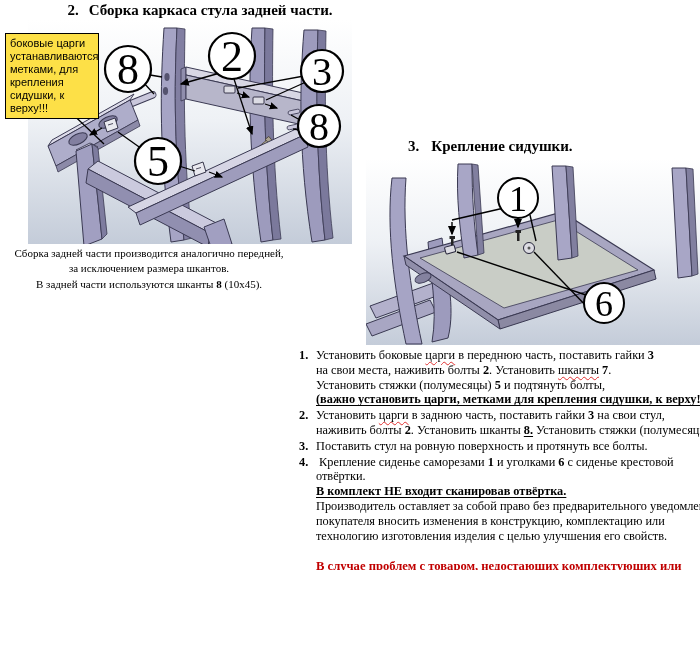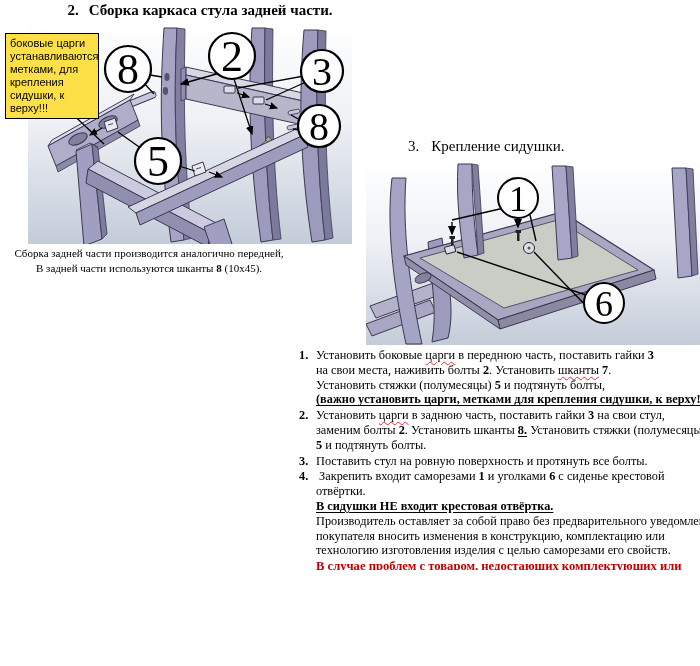--- a/index.html
+++ b/index.html
@@ -1,21 +1,21 @@
 <!DOCTYPE html>
 <html><head>
 <meta charset="utf-8">
 <style>
   html,body{margin:0;padding:0;background:#fff;}
   .page{position:relative;width:700px;height:570px;background:#ffffff;overflow:hidden;
         font-family:"Liberation Serif",serif;color:#000;}
   .abs{position:absolute;}
   .title2{left:20px;top:2px;width:360px;text-align:center;font-size:15px;font-weight:bold;}
   .title2 .numgap{margin-right:10px;}
-  .title3{left:408px;top:138px;font-size:15px;font-weight:normal;}
+  .title3{left:408px;top:138px;font-size:15px;font-weight:bold;}
   .title3 .numgap{margin-right:12px;}
   .callout{left:5px;top:33px;width:84px;border:1.5px solid #000;background:#fde047;
            font-family:"Liberation Sans",sans-serif;font-size:11px;line-height:13px;
            padding:3px 4px;}
   .caption{left:0px;top:246px;width:298px;text-align:center;font-size:11px;line-height:15.4px;}
   .steps{left:293px;top:347px;width:407px;font-size:12.3px;line-height:14.8px;}
   .step{display:flex;margin-top:1px;}
   .step-num{flex:none;width:17px;margin-left:6px;font-weight:bold;}
   .step-lines{flex:1;min-width:0;}
   .tline{white-space:pre;}
@@ -161,20 +161,21 @@
     <text class="cnum" x="204" y="51" font-size="44" text-anchor="middle">2</text>
     <text class="cnum" x="294" y="65" font-size="40" text-anchor="middle">3</text>
     <text class="cnum" x="291" y="120" font-size="40" text-anchor="middle">8</text>
     <text class="cnum" x="130" y="156" font-size="44" text-anchor="middle">5</text>
   </svg>
 
   <div class="abs callout">боковые царги устанавливаются метками, для крепления сидушки, к верху!!!</div>
 
   <div class="abs caption" id="caption">
       <div class="tline"><span>Сборка задней части производится аналогично передней,</span></div>
+      <div class="tline"><span>за исключением размера шкантов.</span></div>
       <div class="tline"><span>В задней части используются шканты </span><span class="b">8</span><span> (10x45).</span></div>
     </div>
 
   <div class="abs title3">
     <span class="numgap">3.</span><span>Крепление сидушки.</span>
   </div>
 
   <svg class="abs" style="left:366px;top:158px" width="334" height="187" viewBox="0 0 334 187">
     <defs>
       <linearGradient id="bgG2" x1="0" y1="0" x2="0" y2="1">
@@ -254,39 +255,38 @@
           <div class="tline"><span>Установить боковые </span><span class="sp">царги</span><span> в переднюю часть, поставить гайки </span><span class="b">3</span></div>
           <div class="tline"><span>на свои места, наживить болты </span><span class="b">2</span><span>. Установить </span><span class="sp">шканты</span><span> </span><span class="b">7</span><span>.</span></div>
           <div class="tline"><span>Установить стяжки (полумесяцы) </span><span class="b">5</span><span> и подтянуть болты,</span></div>
           <div class="tline"><span class="b u">(важно установить царги, метками для крепления сидушки, к верху!)</span></div>
         </div>
       </div>
       <div class="step">
         <span class="step-num">2.</span>
         <div class="step-lines">
           <div class="tline"><span>Установить </span><span class="sp">царги</span><span> в заднюю часть, поставить гайки </span><span class="b">3</span><span> на свои стул,</span></div>
-          <div class="tline"><span>заменим болты </span><span class="b">2</span><span>. Установить шканты </span><span class="b u">8.</span><span> Установить стяжки (полумесяцы)</span></div>
-          <div class="tline"><span class="b">5</span><span> и подтянуть болты.</span></div>
+          <div class="tline"><span>наживить болты </span><span class="b">2</span><span>. Установить шканты </span><span class="b u">8.</span><span> Установить стяжки (полумесяцы)</span></div>
         </div>
       </div>
       <div class="step">
         <span class="step-num">3.</span>
         <div class="step-lines">
           <div class="tline"><span>Поставить стул на ровную поверхность и протянуть все болты.</span></div>
         </div>
       </div>
       <div class="step">
         <span class="step-num">4.</span>
         <div class="step-lines">
-          <div class="tline"><span> Закрепить входит саморезами </span><span class="b">1</span><span> и уголками </span><span class="b">6</span><span> с сиденье крестовой</span></div>
+          <div class="tline"><span> Крепление сиденье саморезами </span><span class="b">1</span><span> и уголками </span><span class="b">6</span><span> с сиденье крестовой</span></div>
           <div class="tline"><span>отвёртки.</span></div>
-          <div class="tline"><span class="b u">В сидушки НЕ входит крестовая отвёртка.</span></div>
+          <div class="tline"><span class="b u">В комплект НЕ входит сканировав отвёртка.</span></div>
           <div class="tline"><span>Производитель оставляет за собой право без предварительного уведомления</span></div>
           <div class="tline"><span>покупателя вносить изменения в конструкцию, комплектацию или</span></div>
-          <div class="tline"><span>технологию изготовления изделия с целью саморезами его свойств.</span></div>
+          <div class="tline"><span>технологию изготовления изделия с целью улучшения его свойств.</span></div>
         </div>
       </div>
     </div>
 
   <div class="abs warning" id="warning">
       <div class="warn-line"><span>В случае проблем с товаром, недостающих комплектующих или</span></div>
       <div class="warn-line"><span>брака пишите нам в WhatsApp по телефону  +79116449994. Мы сами</span></div>
       <div class="warn-line"><span>всё быстро заменим.</span><span class="cursor-bar"></span></div>
     </div>
 

